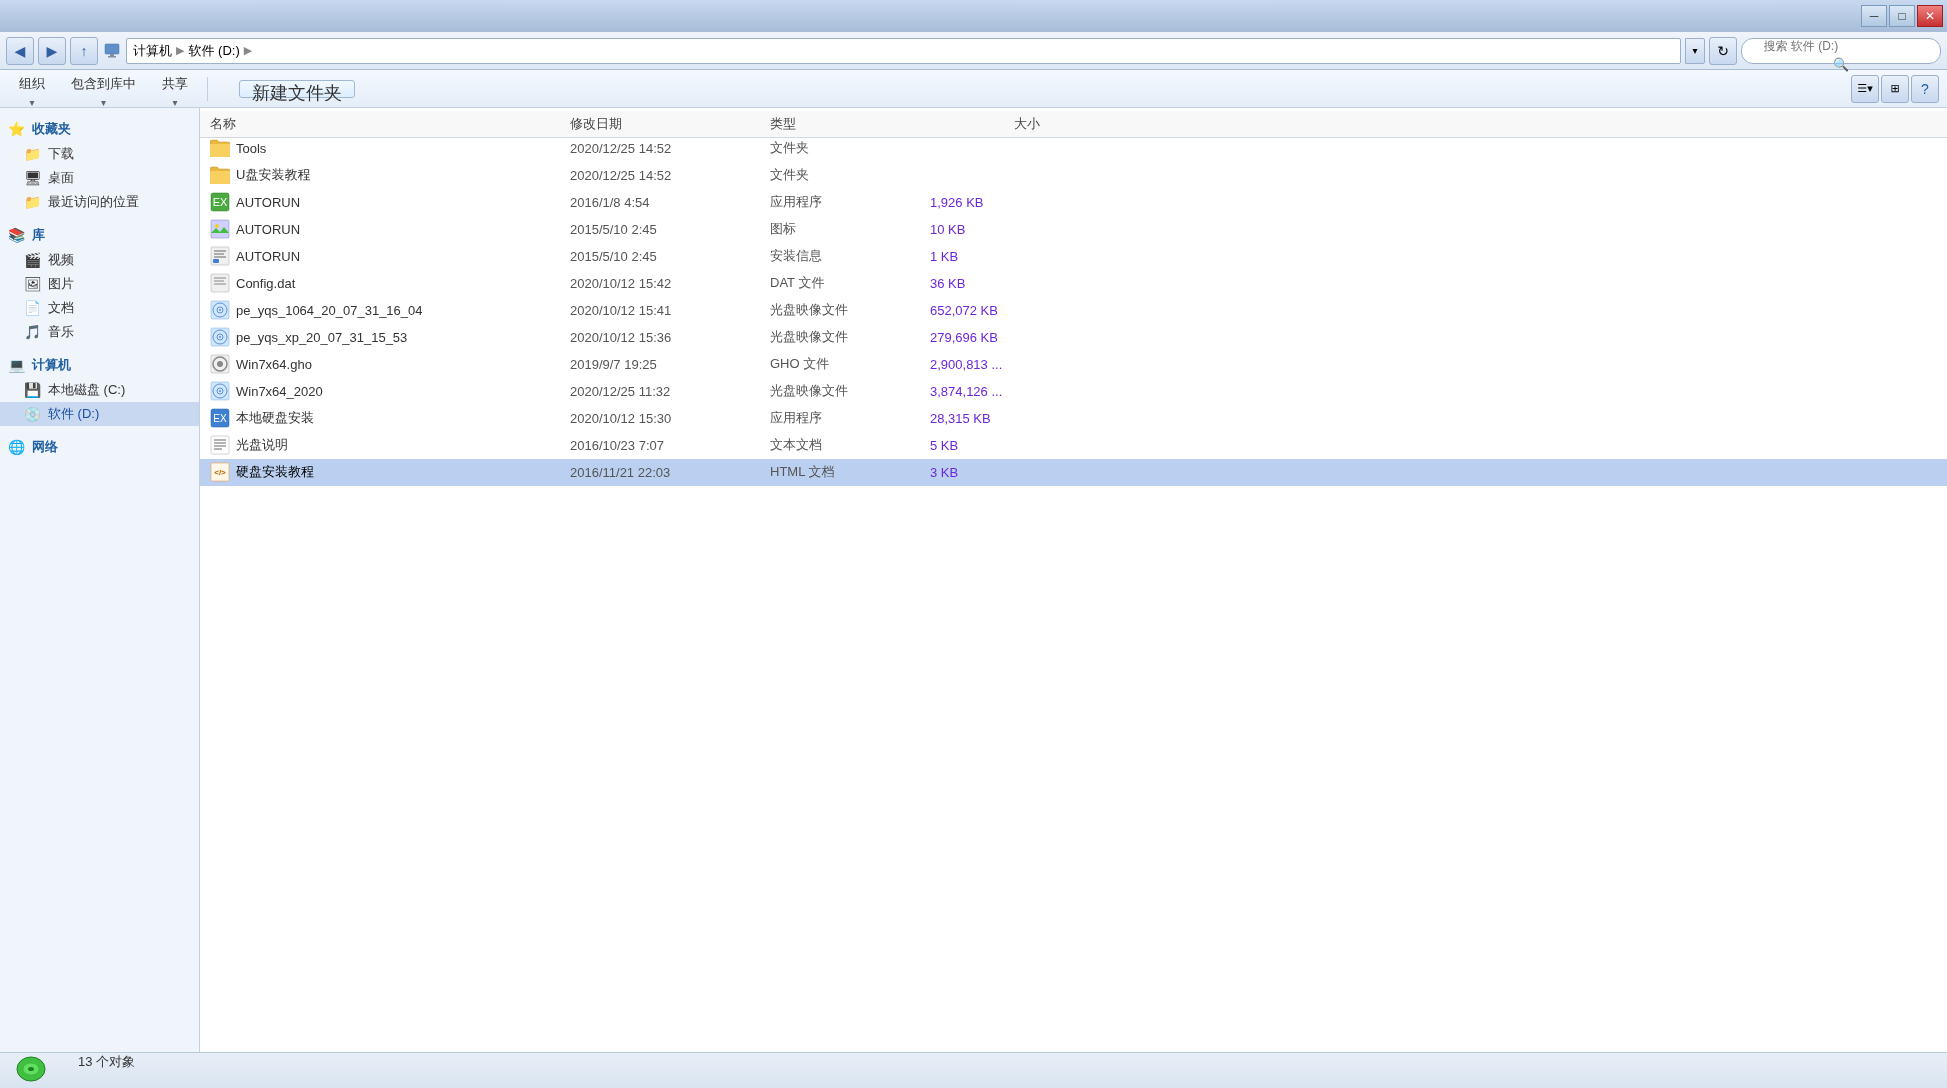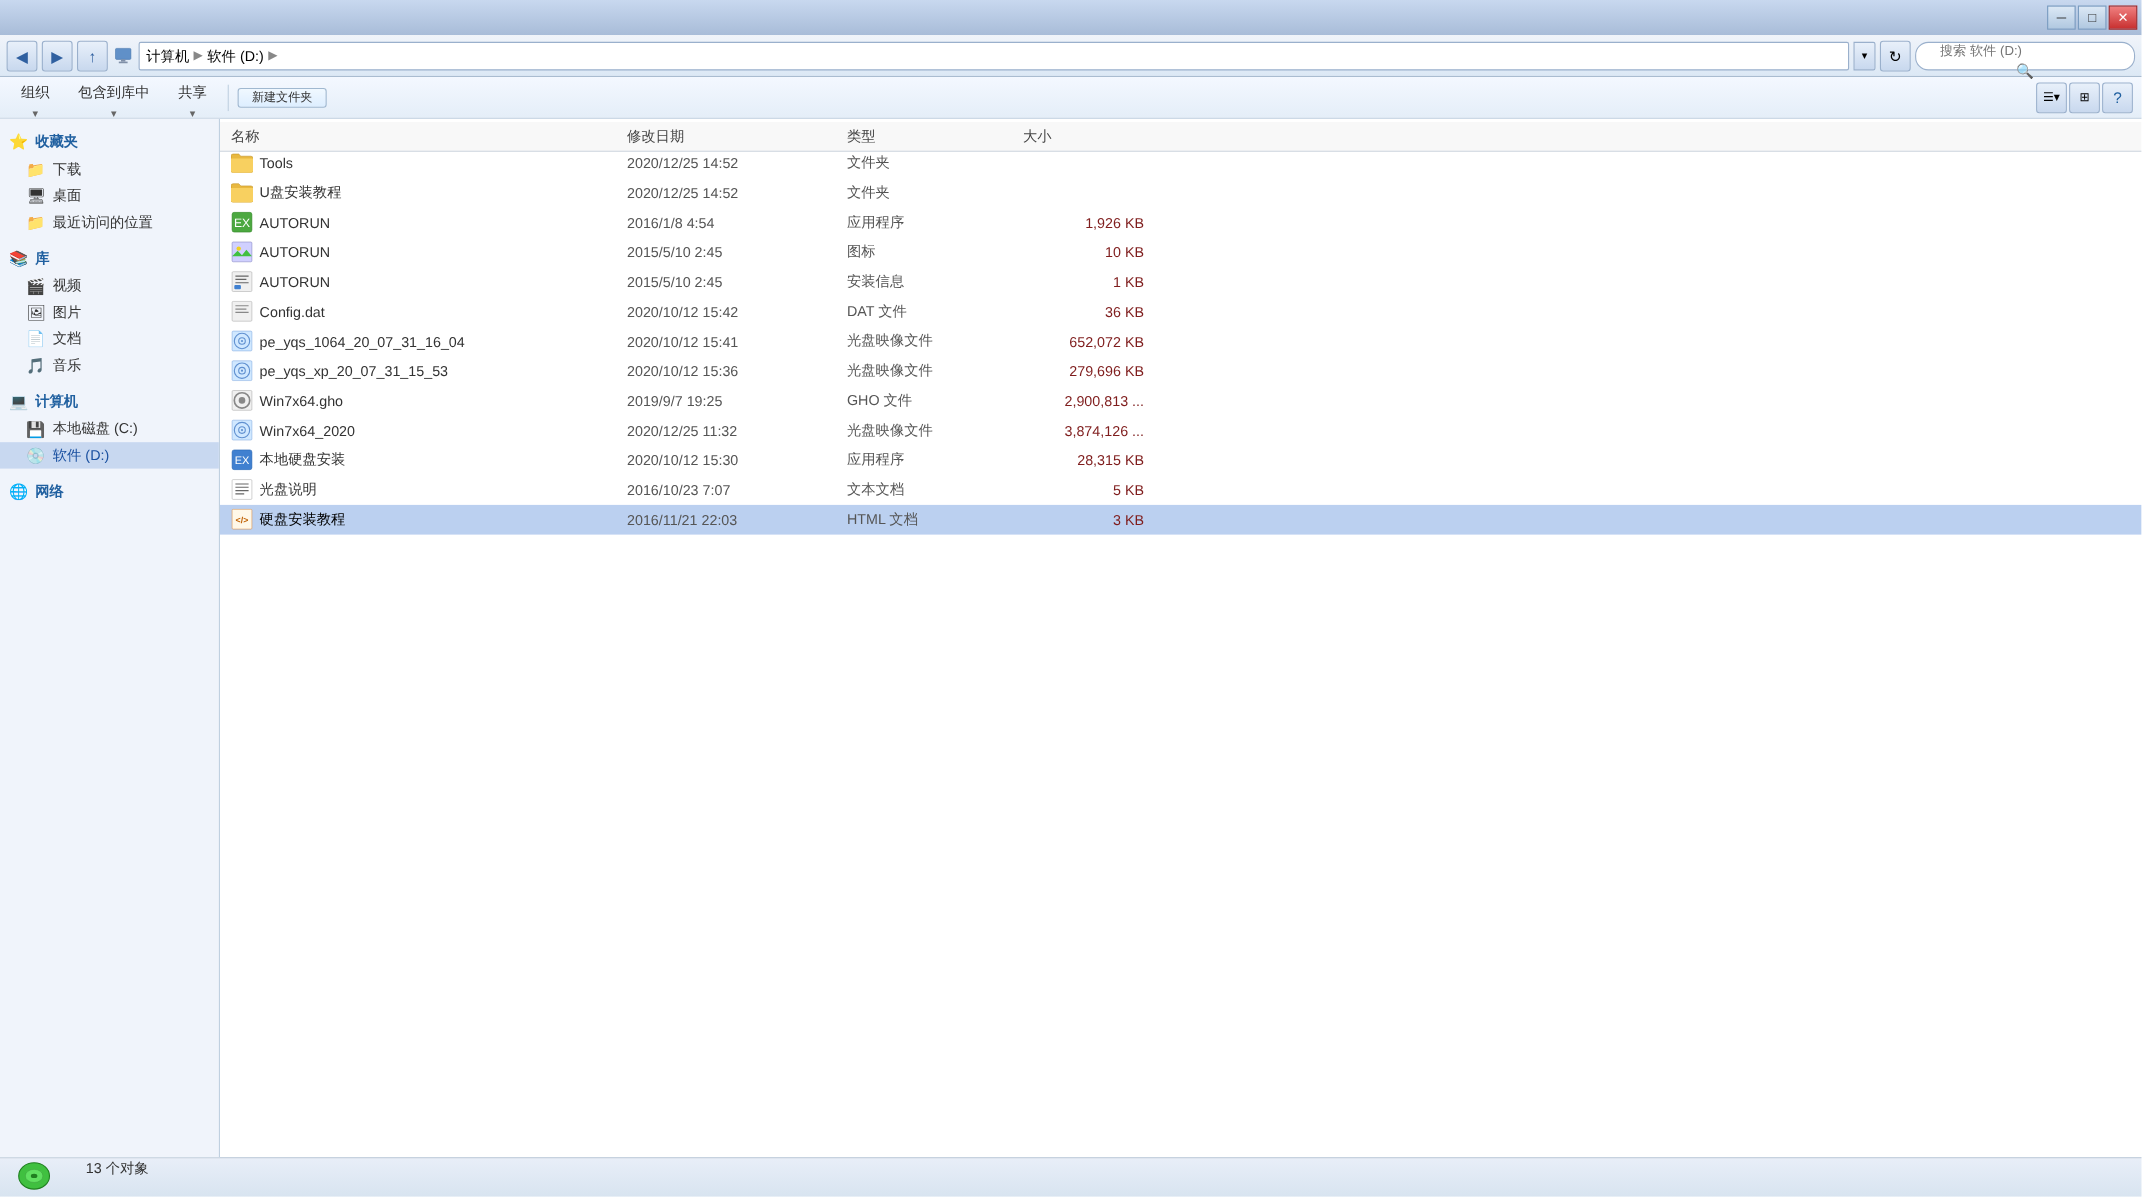--- a/index.html
+++ b/index.html
@@ -152,22 +152,23 @@
       background: #c0d0e0;
       margin: 0 4px;
     }
     .new-folder-btn {
       height: 18px;
       padding: 0 12px;
       background: linear-gradient(to bottom, #f0f8ff, #ddeeff);
       border: 1px solid #a0b8d0;
       border-radius: 3px;
       cursor: pointer;
-      font-size: 11px;
+      font-size: 18px;
       color: #333;
+      margin-left: 23px;
     }
     .view-icons {
       margin-left: auto;
       display: flex;
       align-items: center;
       gap: 2px;
     }
 
     
     .main-layout {
@@ -232,21 +233,21 @@
       border-bottom: 1px solid #d0d8e0;
       padding: 4px 0;
       font-size: 13px;
       color: #444;
       position: sticky;
       top: 3px;
     }
     .col-name { width: 370px; padding-left: 10px; cursor: pointer; }
     .col-date { width: 200px; cursor: pointer; }
     .col-type { width: 160px; cursor: pointer; }
-    .col-size { width: 120px; cursor: pointer; padding-right: 10px; }
+    .col-size { width: 120px; cursor: pointer; text-align: right; padding-right: 10px; }
 
     
     .file-row {
       display: flex;
       align-items: center;
       padding: 3px 0;
       font-size: 13px;
       color: #333;
       cursor: pointer;
       border-bottom: 1px solid transparent;
@@ -259,21 +260,21 @@
       width: 370px;
       padding-left: 10px;
       display: flex;
       align-items: center;
       gap: 6px;
       white-space: nowrap;
       overflow: hidden;
     }
     .file-cell-date { width: 200px; color: #555; }
     .file-cell-type { width: 160px; color: #555; }
-    .file-cell-size { width: 120px; text-align: right; padding-right: 10px; color: #7f1d1d; }
+    .file-cell-size { width: 120px; padding-right: 10px; color: #6d28d9; }
 
     .file-icon {
       width: 20px;
       height: 20px;
       display: inline-flex;
       align-items: center;
       justify-content: flex-start;
       font-size: 16px;
       flex-shrink: 0;
     }

